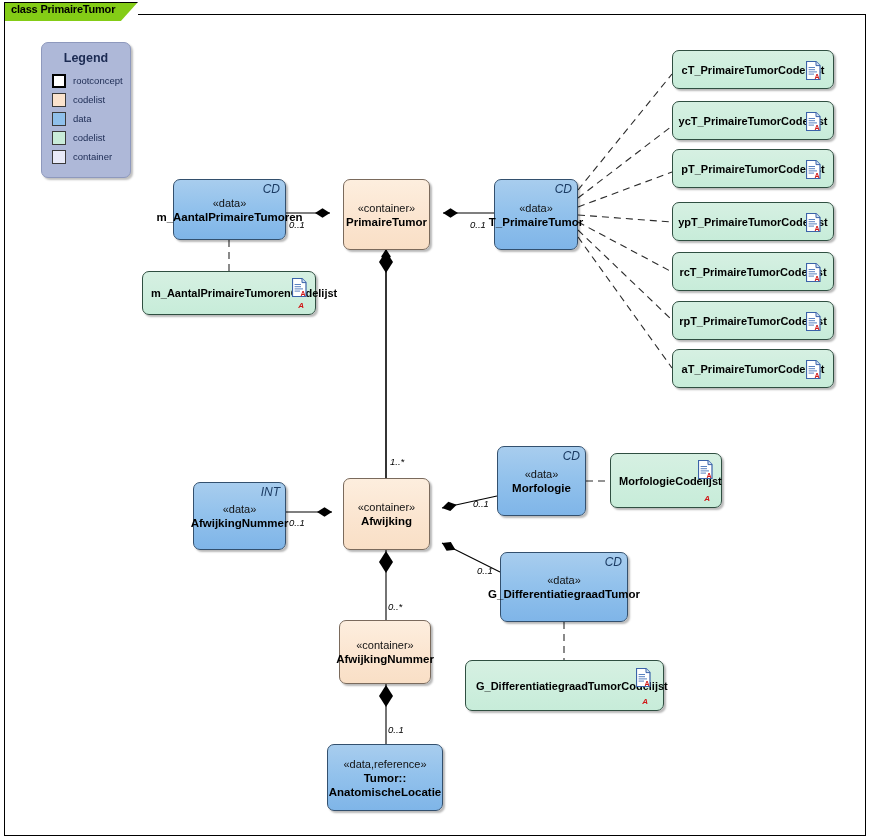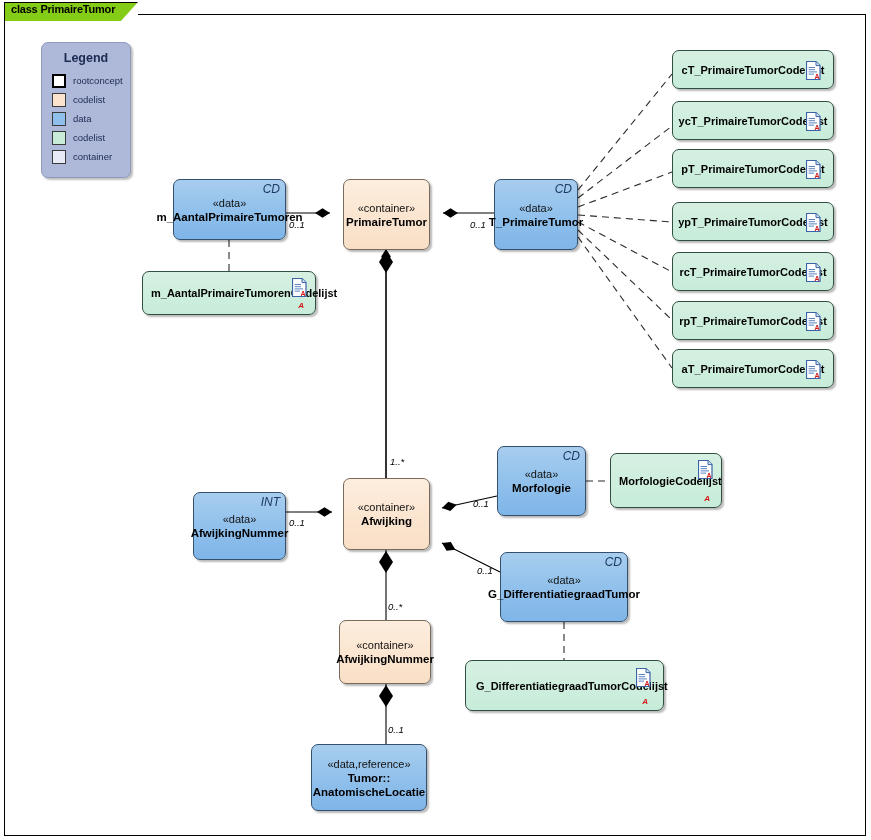--- a/index.html
+++ b/index.html
@@ -240,21 +240,21 @@
     <span class="corner">CD</span>
     <span class="stereo">«data»</span>
     <span class="nm">T_PrimaireTumor</span>
   </div>
 
   <div class="node container" style="left:343px;top:478px;width:87px;height:72px;">
     <span class="stereo">«container»</span>
     <span class="nm">Afwijking</span>
   </div>
 
-  <div class="node data" style="left:193px;top:492px;width:93px;height:68px;">
+  <div class="node data" style="left:193px;top:482px;width:93px;height:68px;">
     <span class="corner">INT</span>
     <span class="stereo">«data»</span>
     <span class="nm">AfwijkingNummer</span>
   </div>
 
   <div class="node data" style="left:497px;top:446px;width:89px;height:70px;">
     <span class="corner">CD</span>
     <span class="stereo">«data»</span>
     <span class="nm">Morfologie</span>
   </div>
@@ -263,21 +263,21 @@
     <span class="corner">CD</span>
     <span class="stereo">«data»</span>
     <span class="nm">G_DifferentiatiegraadTumor</span>
   </div>
 
   <div class="node container" style="left:339px;top:620px;width:92px;height:64px;">
     <span class="stereo">«container»</span>
     <span class="nm">AfwijkingNummer</span>
   </div>
 
-  <div class="node data" style="left:311px;top:744px;width:116px;height:67px;text-align:right;">
+  <div class="node data" style="left:327px;top:744px;width:116px;height:67px;text-align:right;">
     <span class="stereo">«data,reference»</span>
     <span class="nm">Tumor::</span>
     <span class="nm">AnatomischeLocatie</span>
   </div>
 
   <div class="node codelist" style="left:672px;top:50px;width:162px;height:39px;">
     <span class="nm">cT_PrimaireTumorCodelijst</span>
     <span class="doc-icon" style="right:12px;top:10px;">
       <svg width="15" height="19" viewBox="0 0 15 19">
           <path d="M0.5,0.5 h9.5 l4,4 v14 h-13.5 z" fill="#fff" stroke="#3b63a8" stroke-width="1.2"></path>

